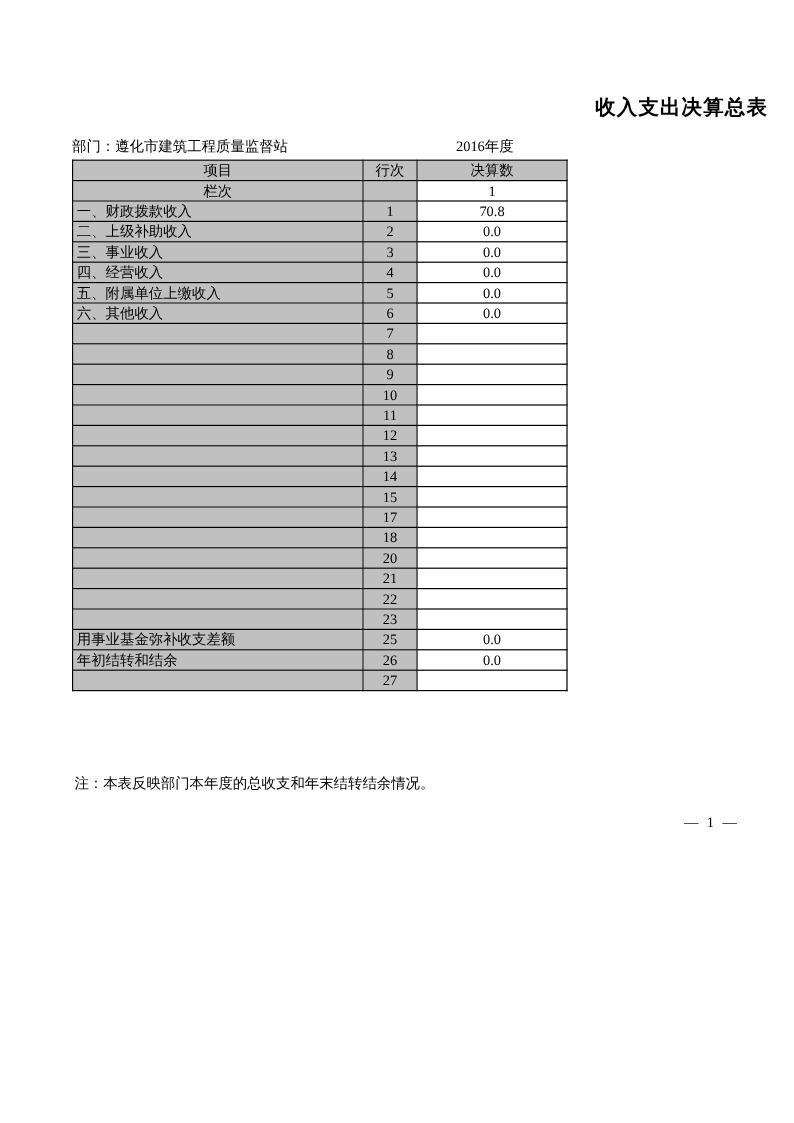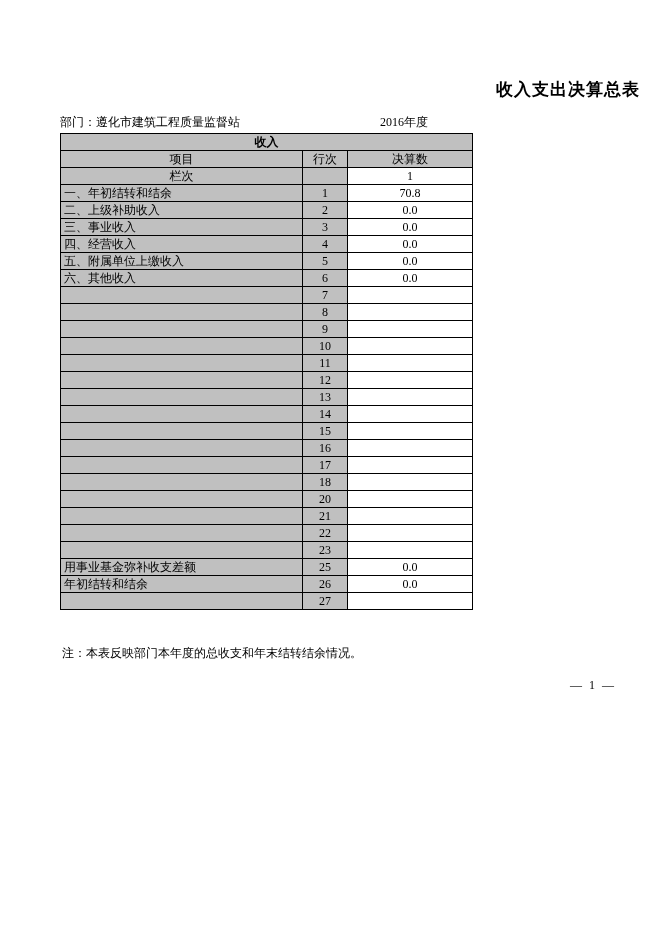--- a/index.html
+++ b/index.html
@@ -115,35 +115,32 @@
   </div>
 
   <table class="sheet">
     <colgroup>
       <col class="c-item">
       <col class="c-line">
       <col class="c-val">
     </colgroup>
     <tbody>
       <tr>
-        <td class="gray ctr bold" colspan="3">收入</td>
-      </tr>
-      <tr>
         <td class="gray ctr">项目</td>
         <td class="gray ctr">行次</td>
         <td class="gray ctr">决算数</td>
       </tr>
       <tr>
         <td class="gray ctr">栏次</td>
         <td class="gray ctr"></td>
         <td class="white ctr">1</td>
       </tr>
 
       <tr>
-        <td class="gray lft indent1">一、年初结转和结余</td>
+        <td class="gray lft indent1">一、财政拨款收入</td>
         <td class="gray ctr">1</td>
         <td class="white rgt">70.8</td>
       </tr>
       <tr>
         <td class="gray lft indent1">二、上级补助收入</td>
         <td class="gray ctr">2</td>
         <td class="white rgt">0.0</td>
       </tr>
       <tr>
         <td class="gray lft indent1">三、事业收入</td>
@@ -205,25 +202,20 @@
         <td class="gray ctr">14</td>
         <td class="white rgt"></td>
       </tr>
       <tr>
         <td class="gray lft indent1"></td>
         <td class="gray ctr">15</td>
         <td class="white rgt"></td>
       </tr>
       <tr>
         <td class="gray lft indent1"></td>
-        <td class="gray ctr">16</td>
-        <td class="white rgt"></td>
-      </tr>
-      <tr>
-        <td class="gray lft indent1"></td>
         <td class="gray ctr">17</td>
         <td class="white rgt"></td>
       </tr>
       <tr>
         <td class="gray lft indent1"></td>
         <td class="gray ctr">18</td>
         <td class="white rgt"></td>
       </tr>
       <tr>
         <td class="gray lft indent1"></td>

